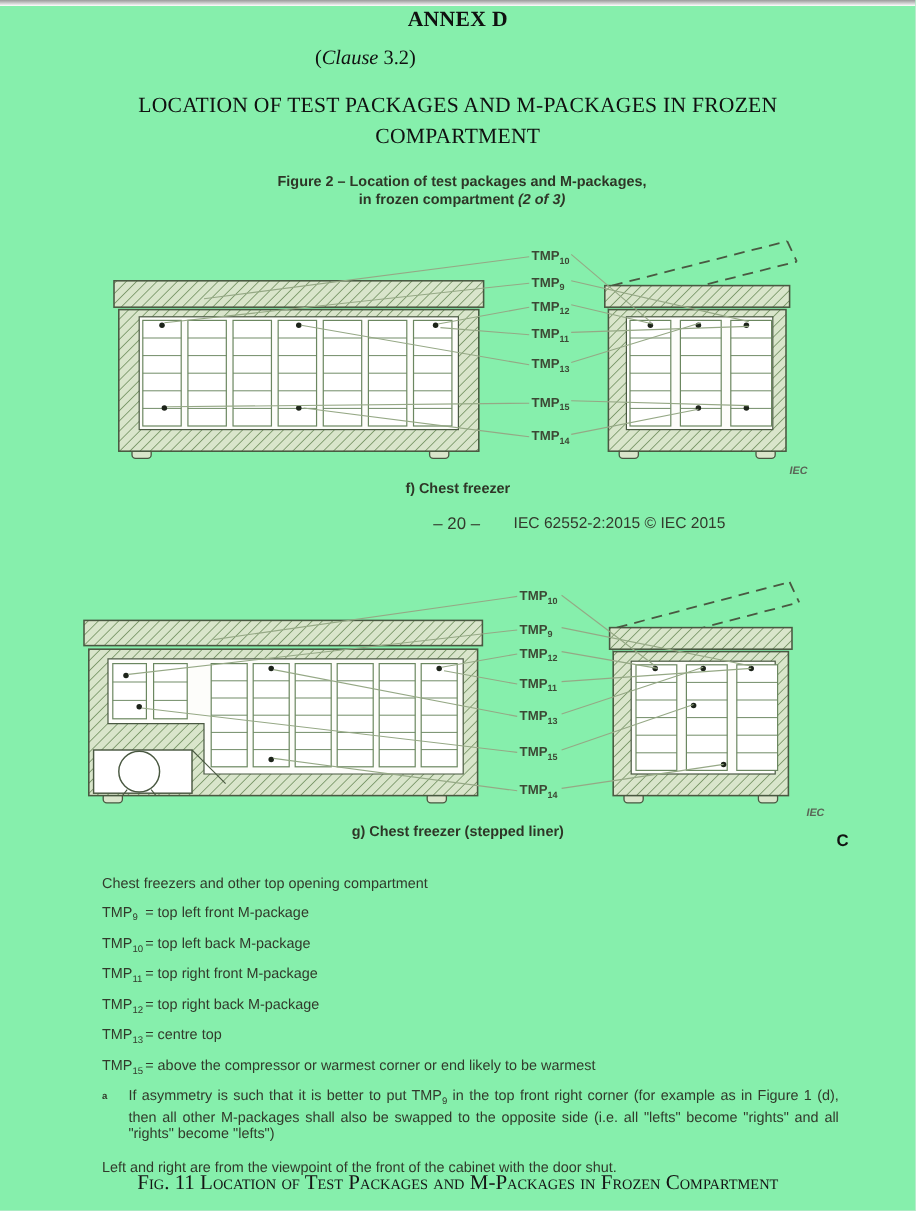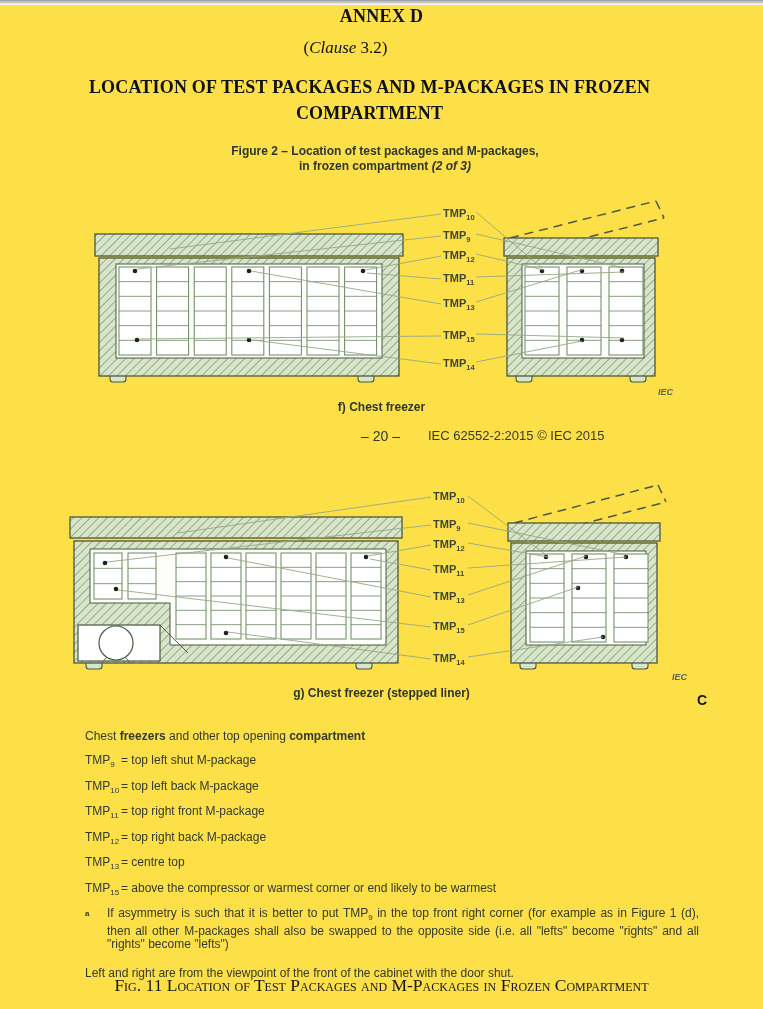--- a/index.html
+++ b/index.html
@@ -1,26 +1,26 @@
 <!DOCTYPE html>
 <html><head>
 <meta charset="utf-8">
 <style>
   html,body{margin:0;padding:0;background:#e8e8e8;}
-  .page{position:relative;width:763px;height:1009px;background:#fde047;overflow:hidden;
+  .page{position:relative;width:763px;height:1009px;background:#86efac;overflow:hidden;
         font-family:"Liberation Sans",sans-serif;}
   .top-strip{position:absolute;top:0;left:0;right:0;height:5px;
              background:linear-gradient(#9a9a9a,#ffffff);}
   
   .serif{font-family:"Liberation Serif",serif;color:#101010;}
   .annex{position:absolute;top:6px;left:0;width:763px;text-align:center;
          font-size:18px;font-weight:bold;letter-spacing:.3px;}
-  .clause{position:absolute;top:38px;left:0;width:609px;text-align:center;font-size:17px;padding-left:41px;}
-  .main-title{position:absolute;top:74px;left:28px;width:683px;text-align:center;
-              font-size:18px;font-weight:bold;line-height:26px;letter-spacing:.2px;}
+  .clause{position:absolute;top:38px;left:0;width:609px;text-align:center;font-size:17px;}
+  .main-title{position:absolute;top:74px;left:40px;width:683px;text-align:center;
+              font-size:18px;font-weight:normal;line-height:26px;letter-spacing:.2px;}
   .fig-cap{position:absolute;top:144px;left:60px;width:650px;text-align:center;
            font-size:12px;font-weight:bold;color:#2e3627;line-height:15px;}
   .fig-cap i{font-weight:bold;}
   
   .sub-cap{position:absolute;left:0;width:763px;text-align:center;
            font-size:12px;font-weight:bold;color:#2e3627;}
   .cap-f{top:400px;}
   .cap-g{top:686px;}
   .pageno{position:absolute;top:428px;left:270px;width:130px;text-align:right;
           font-size:14px;color:#333a2d;}
@@ -40,21 +40,21 @@
   .tmp .sub{font-size:7.5px;}
   .iec{font:italic bold 9px "Liberation Sans",sans-serif;fill:#5a6657;}
   .dash{stroke:#495841;stroke-width:1.5;stroke-dasharray:9 6;fill:none;}
   .thin{stroke:#495841;stroke-width:.9;fill:none;}
   .foot{fill:#d9e5cb;stroke:#495841;stroke-width:1.1;}
   .comp{fill:#ffffff;stroke:#495841;stroke-width:1.2;}
   
   .legend{position:absolute;top:730px;left:85px;width:614px;font-size:12px;
           color:#323a2b;line-height:13px;}
   .leg-head{margin:0 0 11px 0;}
-  .leg-head .b{font-weight:bold;margin-top:11px;}
+  .leg-head .b{font-weight:normal;margin-top:11px;}
   .leg-row{margin:0 0 8.5px 0;}
   .leg-label{display:inline-block;width:36px;}
   sub{font-size:8px;vertical-align:-3px;}
   sup{font-size:8px;vertical-align:4px;}
   .footnote{position:relative;padding-left:22px;margin-top:7px;text-align:justify;
             line-height:13.5px;}
   .fn-marker{position:absolute;left:0;top:0;font-weight:bold;}
   .view-note{margin-top:15px;}
   .bottom-cap{position:absolute;top:975px;left:0;width:763px;text-align:center;
               font-family:"Liberation Serif",serif;font-variant:small-caps;
@@ -342,21 +342,21 @@
     </g>
     <text class="iec" x="614" y="207">IEC</text>
   </svg>
 
   <div class="sub-cap cap-g">g) Chest freezer (stepped liner)</div>
   <div class="stray-c">C</div>
 
   <div class="legend">
     <div class="leg-head"><span>Chest </span><span class="b">freezers</span><span> and other top opening </span><span class="b">compartment</span></div>
 
-    <div class="leg-row"><span class="leg-label"><span>TMP</span><sub>9</sub></span><span>= top left shut M-package</span></div>
+    <div class="leg-row"><span class="leg-label"><span>TMP</span><sub>9</sub></span><span>= top left front M-package</span></div>
     <div class="leg-row"><span class="leg-label"><span>TMP</span><sub>10</sub></span><span>= top left back M-package</span></div>
     <div class="leg-row"><span class="leg-label"><span>TMP</span><sub>11</sub></span><span>= top right front M-package</span></div>
     <div class="leg-row"><span class="leg-label"><span>TMP</span><sub>12</sub></span><span>= top right back M-package</span></div>
     <div class="leg-row"><span class="leg-label"><span>TMP</span><sub>13</sub></span><span>= centre top</span></div>
     <div class="leg-row"><span class="leg-label"><span>TMP</span><sub>15</sub></span><span>= above the compressor or warmest corner or end likely to be warmest</span></div>
 
     <div class="footnote">
       <sup class="fn-marker">a</sup><span>If asymmetry is such that it is better to put TMP</span><sub>9</sub><span> in the top front right corner (for example as in Figure 1 (d), then all other M-packages shall also be swapped to the opposite side (i.e. all "lefts" become "rights" and all "rights" become "lefts")</span>
     </div>
 

